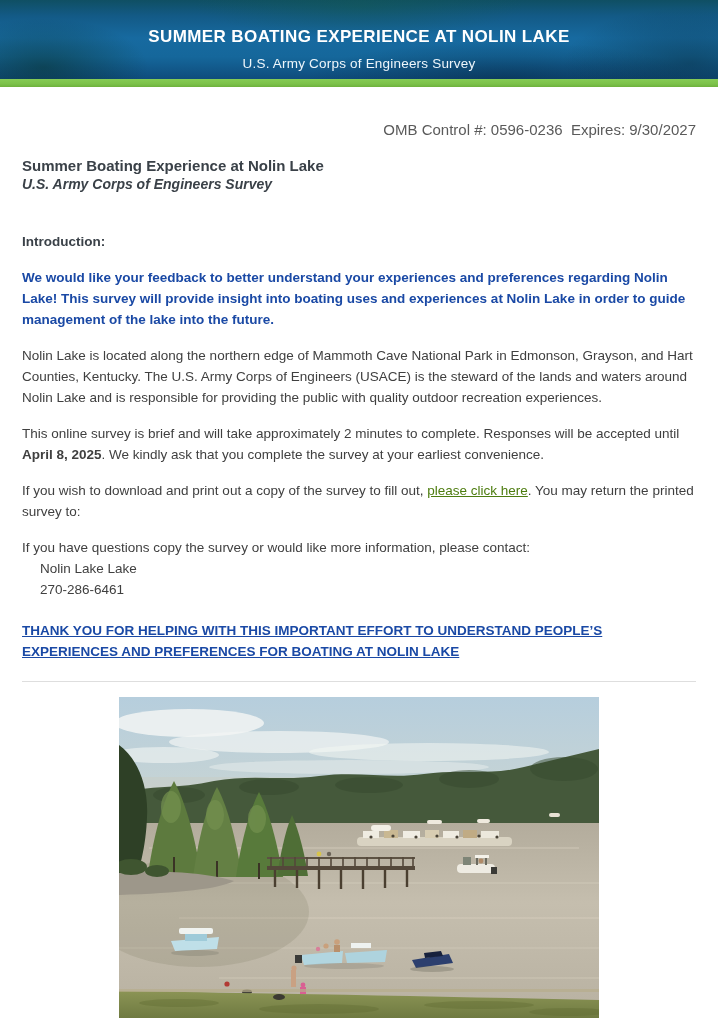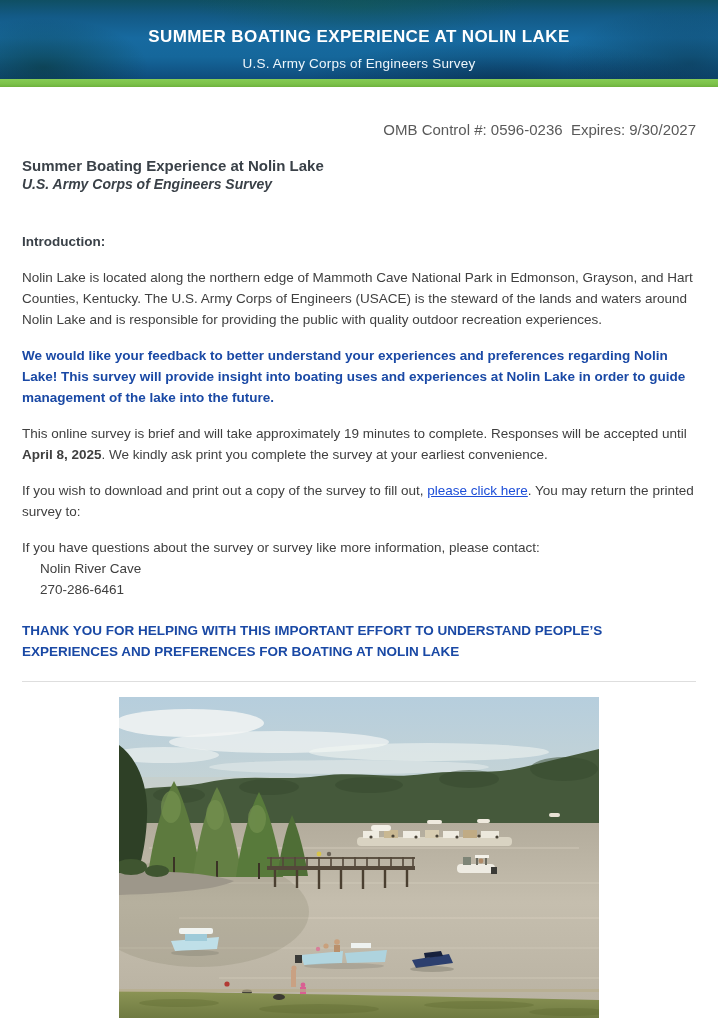--- a/index.html
+++ b/index.html
@@ -48,23 +48,23 @@
     color: #5a5a5a;
     line-height: 13px;
     white-space: pre;
   }
   .doc-heading { margin-top: 21px; font-size: 15px; font-weight: bold; color: #3a4148; line-height: 18px; }
   .doc-subheading { font-size: 14px; font-weight: bold; font-style: italic; color: #3a4148; line-height: 18px; }
   .section-label { margin-top: 38px; font-weight: bold; color: #3a4148; }
   p.para { margin-top: 15px; }
   .blue-bold { color: #1a49a5; font-weight: bold; }
   .bold { font-weight: bold; }
-  a.link { color: #1d4ed8; text-decoration: underline; cursor: pointer; }
+  a.link { color: #4d7c0f; text-decoration: underline; cursor: pointer; }
   .indent { padding-left: 18px; }
-  .thankyou { margin-top: 20px; color: #1a49a5; font-weight: bold; }
+  .thankyou { margin-top: 20px; color: #1a49a5; font-weight: bold; text-decoration: underline; }
   hr.divider { margin-top: 19px; border: none; border-top: 1px solid #dedede; height: 0; }
   
   figure.photo {
     width: 480px; height: 321px;
     margin: 15px auto 0;
     display: block;
   }
   figure.photo svg { display: block; width: 480px; height: 321px; }
 </style>
 </head>
@@ -78,33 +78,33 @@
 
 <main class="content">
 
   <div class="omb-line">OMB Control #: 0596-0236  Expires: 9/30/2027</div>
 
   <h1 class="doc-heading">Summer Boating Experience at Nolin Lake</h1>
   <h2 class="doc-subheading">U.S. Army Corps of Engineers Survey</h2>
 
   <div class="section-label">Introduction:</div>
 
+  <p class="para blue-bold">We would like your feedback to better understand your experiences and preferences regarding Nolin Lake! This survey will provide insight into boating uses and experiences at Nolin Lake in order to guide management of the lake into the future.</p>
+
   <p class="para">Nolin Lake is located along the northern edge of Mammoth Cave National Park in Edmonson, Grayson, and Hart Counties, Kentucky. The U.S. Army Corps of Engineers (USACE) is the steward of the lands and waters around Nolin Lake and is responsible for providing the public with quality outdoor recreation experiences.</p>
 
-  <p class="para blue-bold">We would like your feedback to better understand your experiences and preferences regarding Nolin Lake! This survey will provide insight into boating uses and experiences at Nolin Lake in order to guide management of the lake into the future.</p>
-
-  <p class="para"><span>This online survey is brief and will take approximately 19 minutes to complete. Responses will be accepted until </span><span class="bold">April 8, 2025</span><span>. We kindly ask print you complete the survey at your earliest convenience.</span></p>
+  <p class="para"><span>This online survey is brief and will take approximately 2 minutes to complete. Responses will be accepted until </span><span class="bold">April 8, 2025</span><span>. We kindly ask that you complete the survey at your earliest convenience.</span></p>
 
   <p class="para"><span>If you wish to download and print out a copy of the survey to fill out, </span><a class="link" href="#">please click here</a><span>. You may return the printed survey to:</span></p>
   <div class="indent">
   </div>
 
-  <p class="para">If you have questions about the survey or survey like more information, please contact:</p>
+  <p class="para">If you have questions copy the survey or would like more information, please contact:</p>
   <div class="indent">
-    <div>Nolin River Cave</div>
+    <div>Nolin Lake Lake</div>
     <div>270-286-6461</div>
   </div>
 
   <p class="thankyou">THANK YOU FOR HELPING WITH THIS IMPORTANT EFFORT TO UNDERSTAND PEOPLE’S EXPERIENCES AND PREFERENCES FOR BOATING AT NOLIN LAKE</p>
 
   <hr class="divider">
 
   <figure class="photo" aria-label="Lake scene with pontoon boats, paddle boats, a jet ski, a wooden pier, trees and a grassy shore at Nolin Lake">
     <svg viewBox="0 0 480 321" preserveAspectRatio="none">
       <defs>

